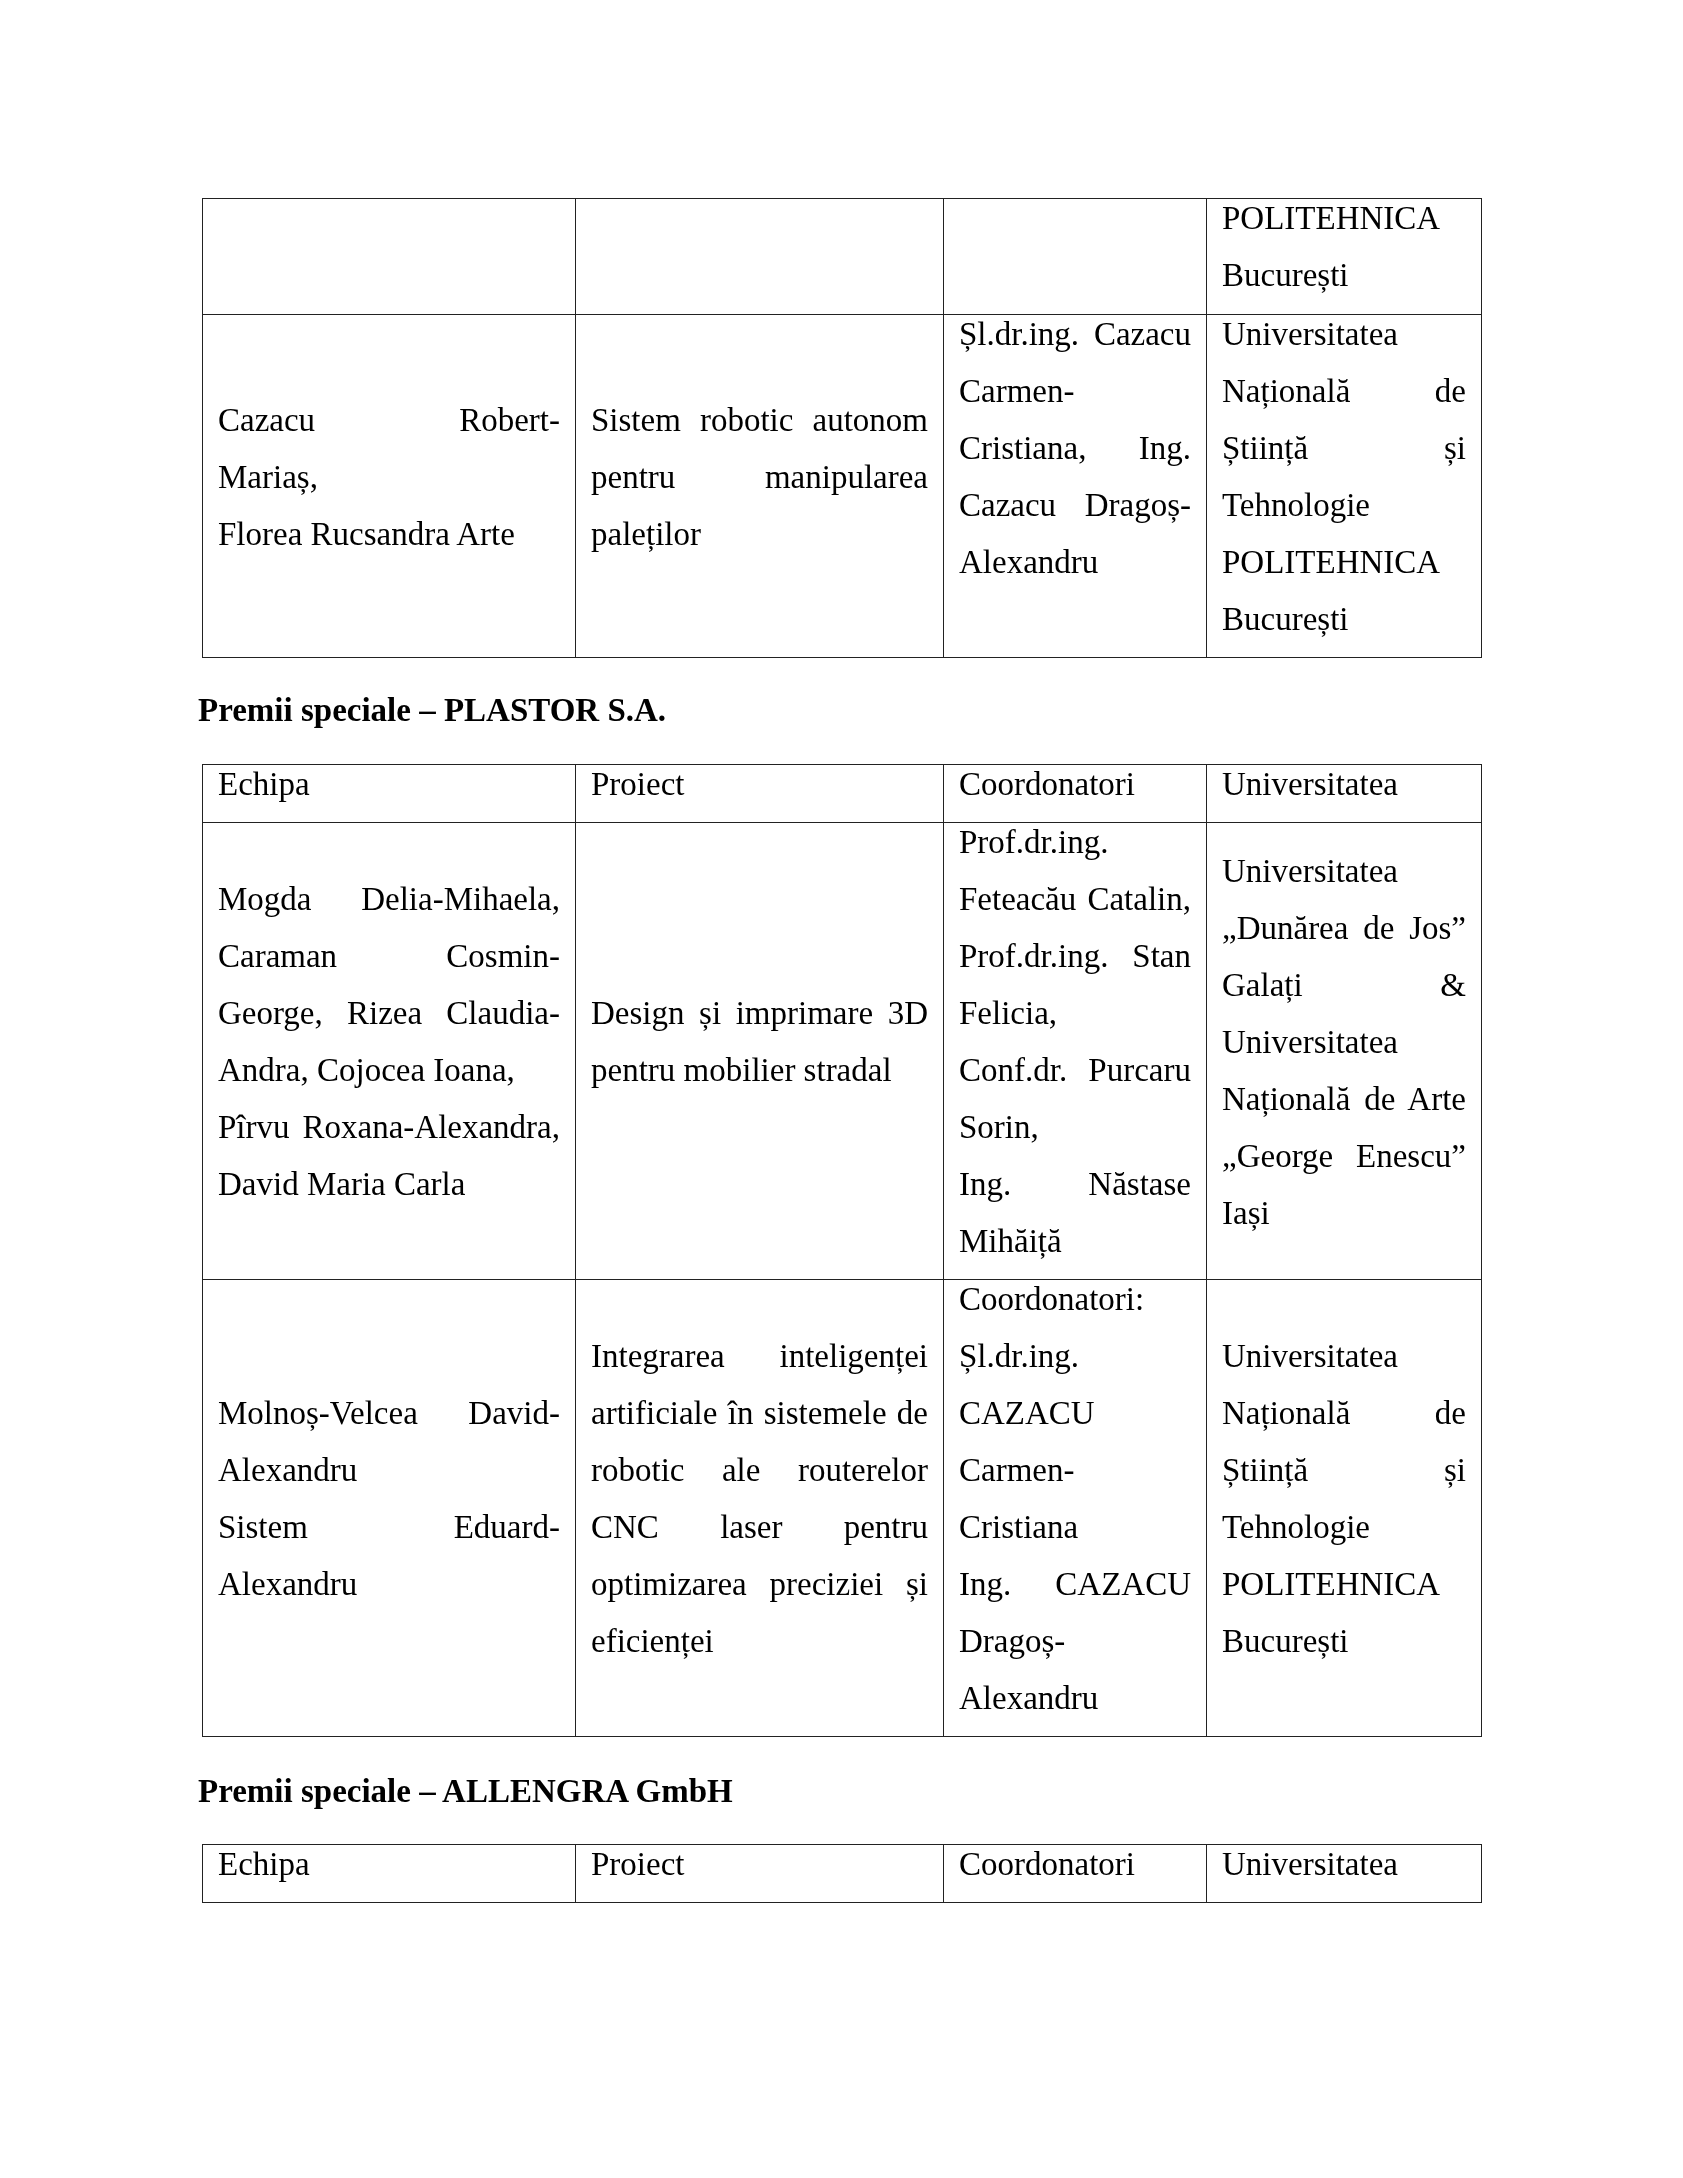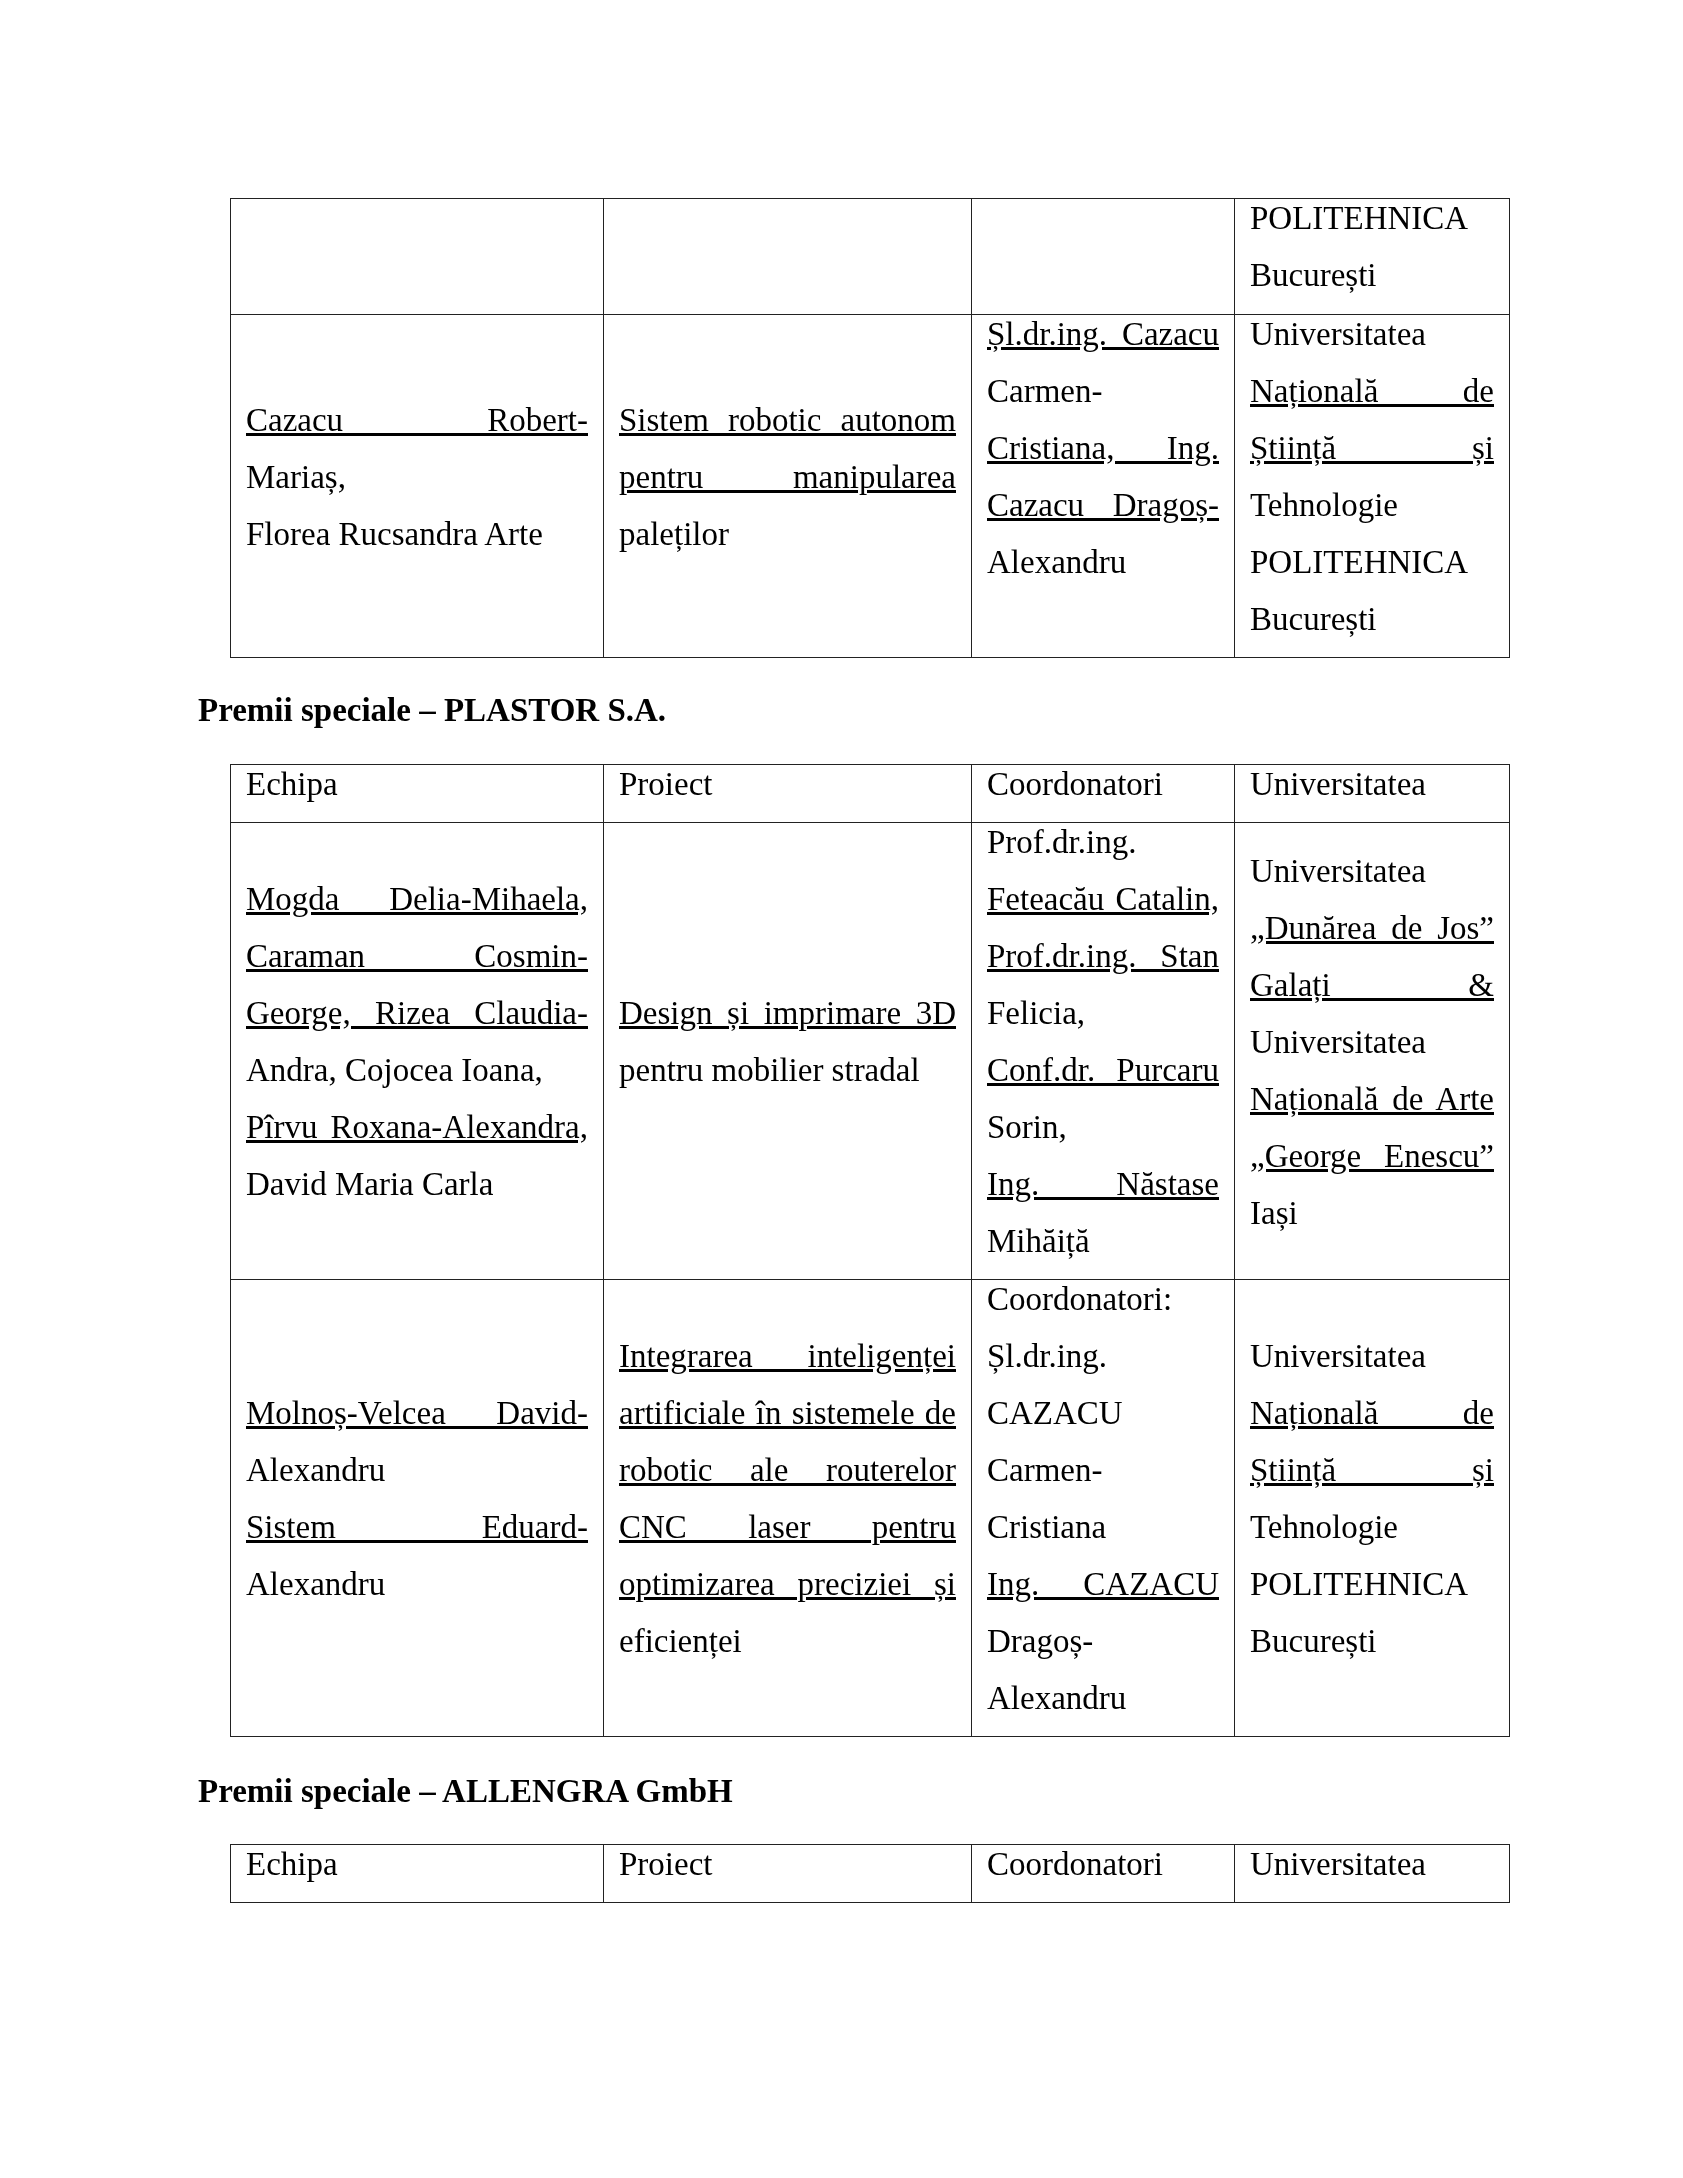--- a/index.html
+++ b/index.html
@@ -1,25 +1,25 @@
 <!DOCTYPE html>
 <html><head>
 <meta charset="utf-8">
 <style>
   html, body { margin: 0; padding: 0; background: #ffffff; }
   body { width: 1683px; height: 2178px; position: relative; overflow: hidden;
          font-family: "Liberation Serif", "DejaVu Serif", serif; color: #000; }
-  .tbl { position: absolute; left: 202px; border-collapse: collapse; table-layout: fixed; margin-left: 28px; }
+  .tbl { position: absolute; left: 202px; border-collapse: collapse; table-layout: fixed; }
   .tbl td { border: 1.5px solid #222; padding: 0 15px; font-size: 33px; line-height: 57px;
             vertical-align: middle; box-sizing: border-box; overflow: hidden; }
   .tbl td.top { vertical-align: top; }
   .tbl td.hdr { font-weight: normal; vertical-align: top; }
   .cell-inner { position: relative; top: -9px; }
   .ln { display: block; white-space: nowrap; height: 57px; }
-  .ln.j { text-align: justify; text-align-last: justify; white-space: normal; overflow: hidden; text-decoration: underline; }
+  .ln.j { text-align: justify; text-align-last: justify; white-space: normal; overflow: hidden; }
   .heading { position: absolute; left: 198px; font-size: 33px; font-weight: bold; line-height: 40px; white-space: nowrap; }
   col.c1 { width: 373px; } col.c2 { width: 368px; } col.c3 { width: 263px; } col.c4 { width: 275px; }
 </style>
 </head>
 <body>
 
 <table class="tbl" style="top:198px;">
   <colgroup>
       <col class="c1">
       <col class="c2">

